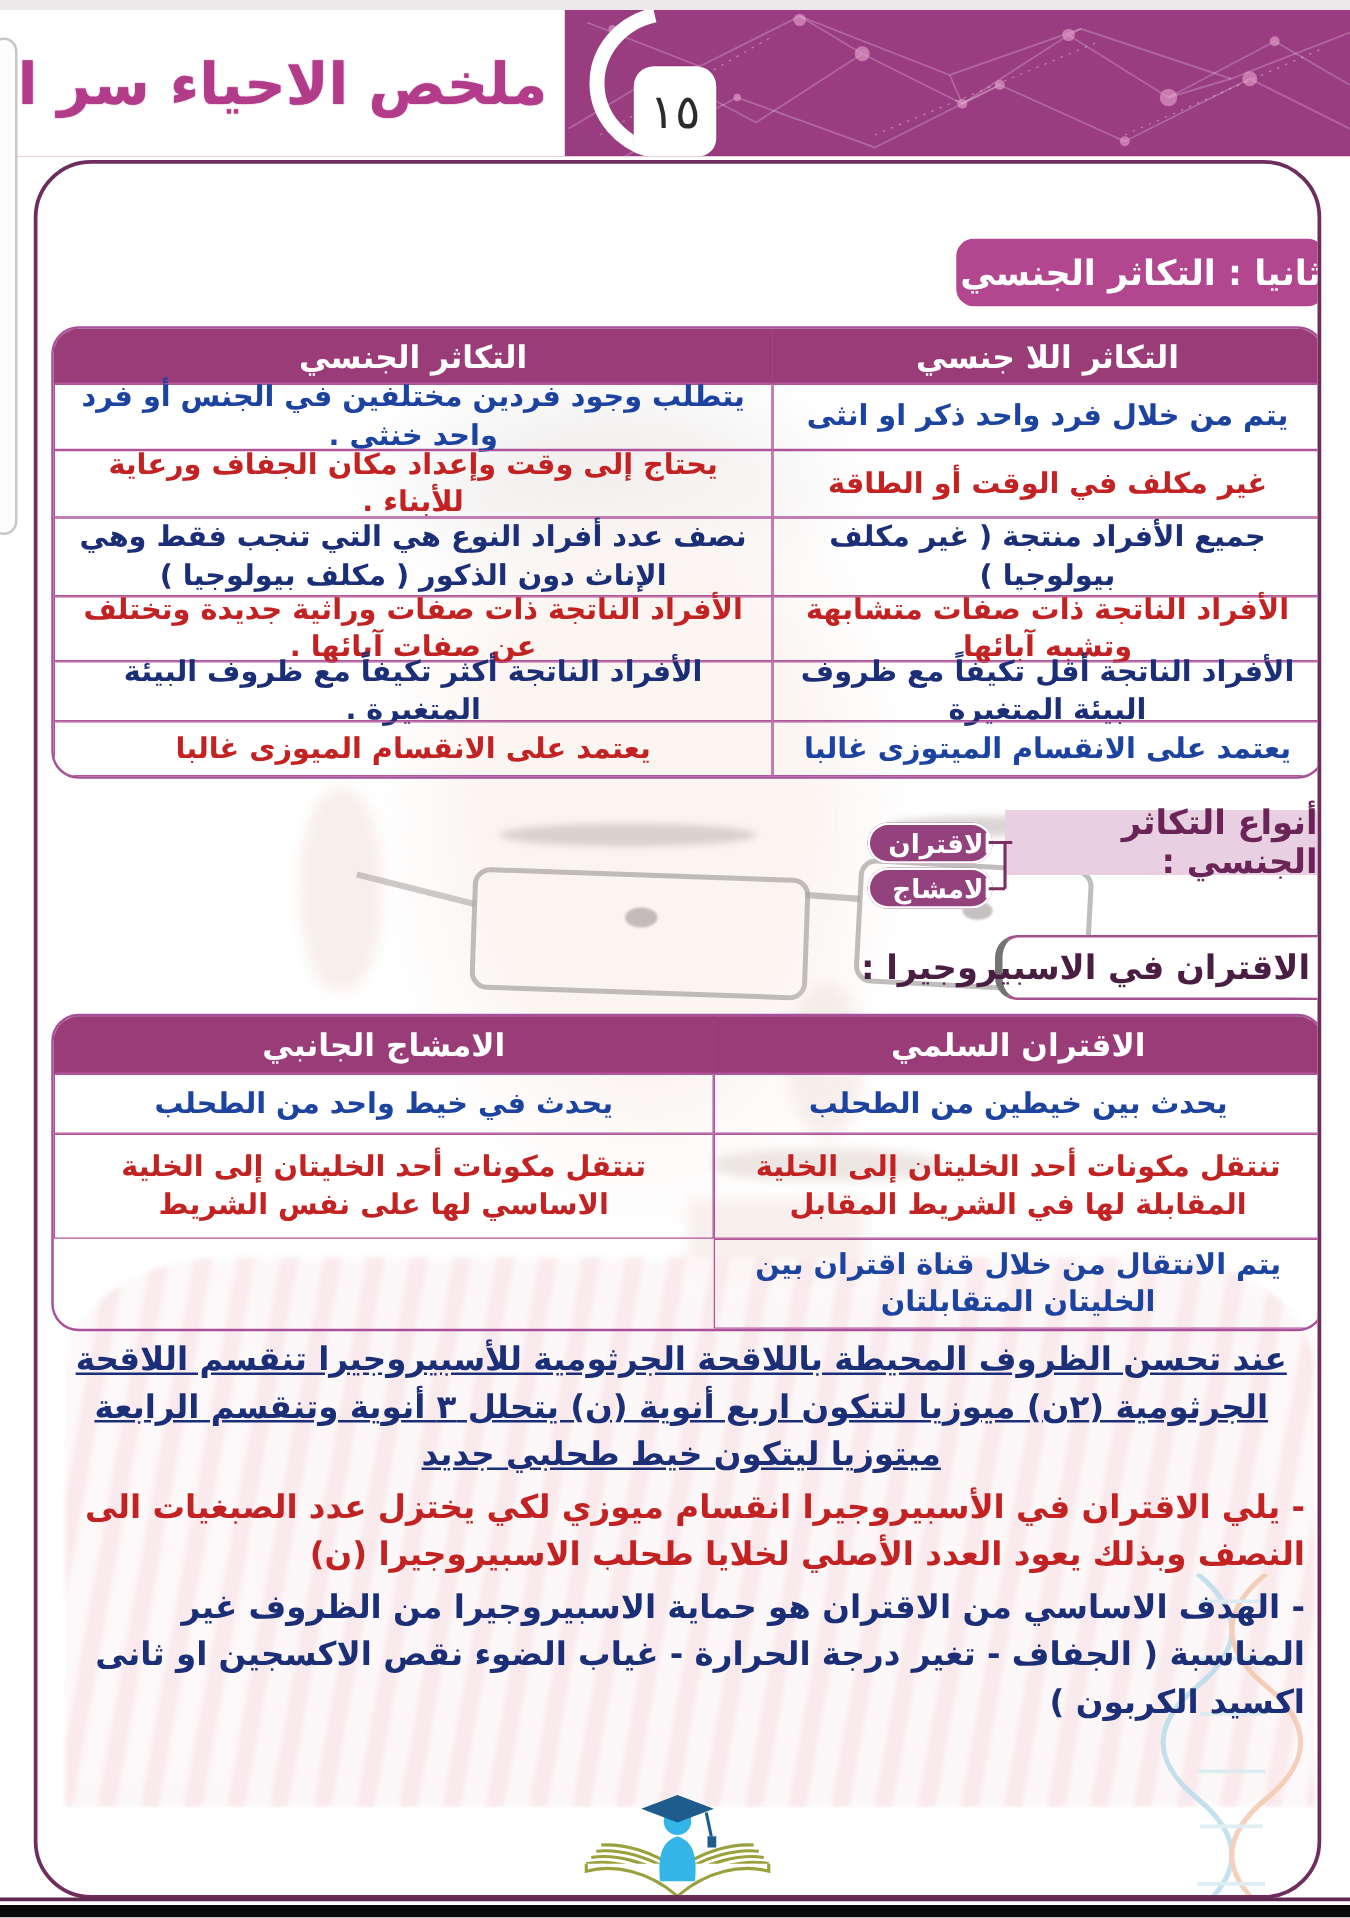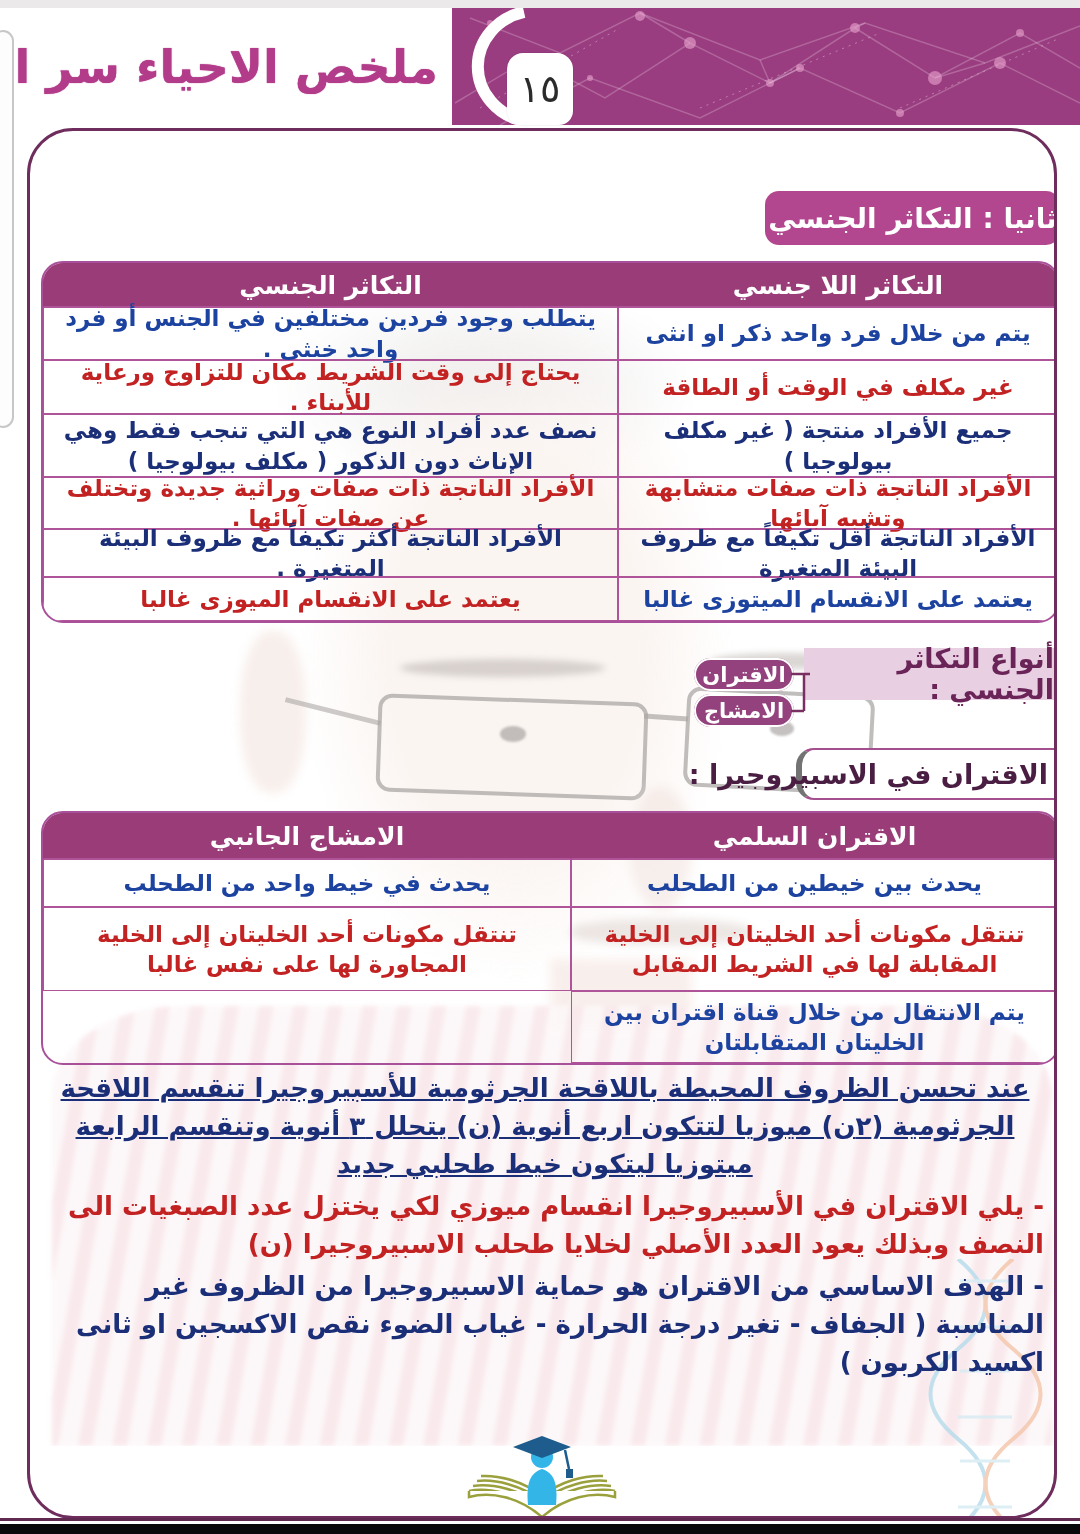--- a/index.html
+++ b/index.html
@@ -89,21 +89,21 @@
   .c-red  { color:#c32222; }
 
   
   .types-label {
     left:774px; top:517px; width:250px; height:52px; background:#e8cfe2; z-index:3;
     display:flex; align-items:center; justify-content:center;
   }
   .types-label span { color:#6a2458; font-size:27px; font-weight:bold; }
   .type-badge {
     width:100px; height:33px; background:#93427e; border-radius:17px; z-index:3;
-    display:flex; align-items:center; justify-content:center; box-shadow:0 0 0 2px #fff inset;
+    display:flex; align-items:center; justify-content:flex-start; box-shadow:0 0 0 2px #fff inset;
   }
   .type-badge span { color:#fff; font-size:21px; font-weight:bold; }
   .badge-conj { left:664px; top:527px; position:absolute; }
   .badge-gam  { left:664px; top:563px; position:absolute; }
   .bracket { left:758px; top:534px; z-index:3; }
 
   
   .spiro-box {
     left:766px; top:617px; width:264px; height:52px; background:#fff; z-index:3;
     border:2px solid #a44f8e; border-left:6px solid #737373; border-radius:18px 0 0 18px; border-right:none;
@@ -203,21 +203,21 @@
   </div>
 
   <div class="abs dtable t1">
     <div class="cell hcell">التكاثر اللا جنسي</div>
     <div class="cell hcell">التكاثر الجنسي</div>
 
     <div class="cell c-blue">يتم من خلال فرد واحد ذكر او انثى</div>
     <div class="cell c-blue">يتطلب وجود فردين مختلفين في الجنس أو فرد واحد خنثى .</div>
 
     <div class="cell c-red">غير مكلف في الوقت أو الطاقة</div>
-    <div class="cell c-red">يحتاج إلى وقت الشريط مكان للتزاوج ورعاية للأبناء .</div>
+    <div class="cell c-red">يحتاج إلى وقت وإعداد مكان الجفاف ورعاية للأبناء .</div>
 
     <div class="cell c-navy">جميع الأفراد منتجة ( غير مكلف بيولوجيا )</div>
     <div class="cell c-navy">نصف عدد أفراد النوع هي التي تنجب فقط وهي الإناث دون الذكور ( مكلف بيولوجيا )</div>
 
     <div class="cell c-red">الأفراد الناتجة ذات صفات متشابهة وتشبه آبائها</div>
     <div class="cell c-red">الأفراد الناتجة ذات صفات وراثية جديدة وتختلف عن صفات آبائها .</div>
 
     <div class="cell c-navy">الأفراد الناتجة أقل تكيفاً مع ظروف البيئة المتغيرة</div>
     <div class="cell c-navy">الأفراد الناتجة أكثر تكيفاً مع ظروف البيئة المتغيرة .</div>
 
@@ -248,21 +248,21 @@
   </div>
 
   <div class="abs dtable t2">
     <div class="cell hcell">الاقتران السلمي</div>
     <div class="cell hcell">الامشاج الجانبي</div>
 
     <div class="cell c-blue">يحدث بين خيطين من الطحلب</div>
     <div class="cell c-blue">يحدث في خيط واحد من الطحلب</div>
 
     <div class="cell c-red">تنتقل مكونات أحد الخليتان إلى الخلية المقابلة لها في الشريط المقابل</div>
-    <div class="cell c-red">تنتقل مكونات أحد الخليتان إلى الخلية المجاورة لها على نفس غالبا</div>
+    <div class="cell c-red">تنتقل مكونات أحد الخليتان إلى الخلية الاساسي لها على نفس الشريط</div>
 
     <div class="cell c-blue">يتم الانتقال من خلال قناة اقتران بين الخليتان المتقابلتان</div>
   </div>
 
   <div class="abs notes">
     <div class="note center c-navy">عند تحسن الظروف المحيطة باللاقحة الجرثومية للأسبيروجيرا تنقسم اللاقحة الجرثومية (٢ن) ميوزيا لتتكون اربع أنوية (ن) يتحلل ٣ أنوية وتنقسم الرابعة ميتوزيا ليتكون خيط طحلبي جديد</div>
     <div class="note c-red">- يلي الاقتران في الأسبيروجيرا انقسام ميوزي لكي يختزل عدد الصبغيات الى النصف وبذلك يعود العدد الأصلي لخلايا طحلب الاسبيروجيرا (ن)</div>
     <div class="note c-navy">- الهدف الاساسي من الاقتران هو حماية الاسبيروجيرا من الظروف غير المناسبة ( الجفاف - تغير درجة الحرارة - غياب الضوء نقص الاكسجين او ثانى اكسيد الكربون )</div>
   </div>
 

